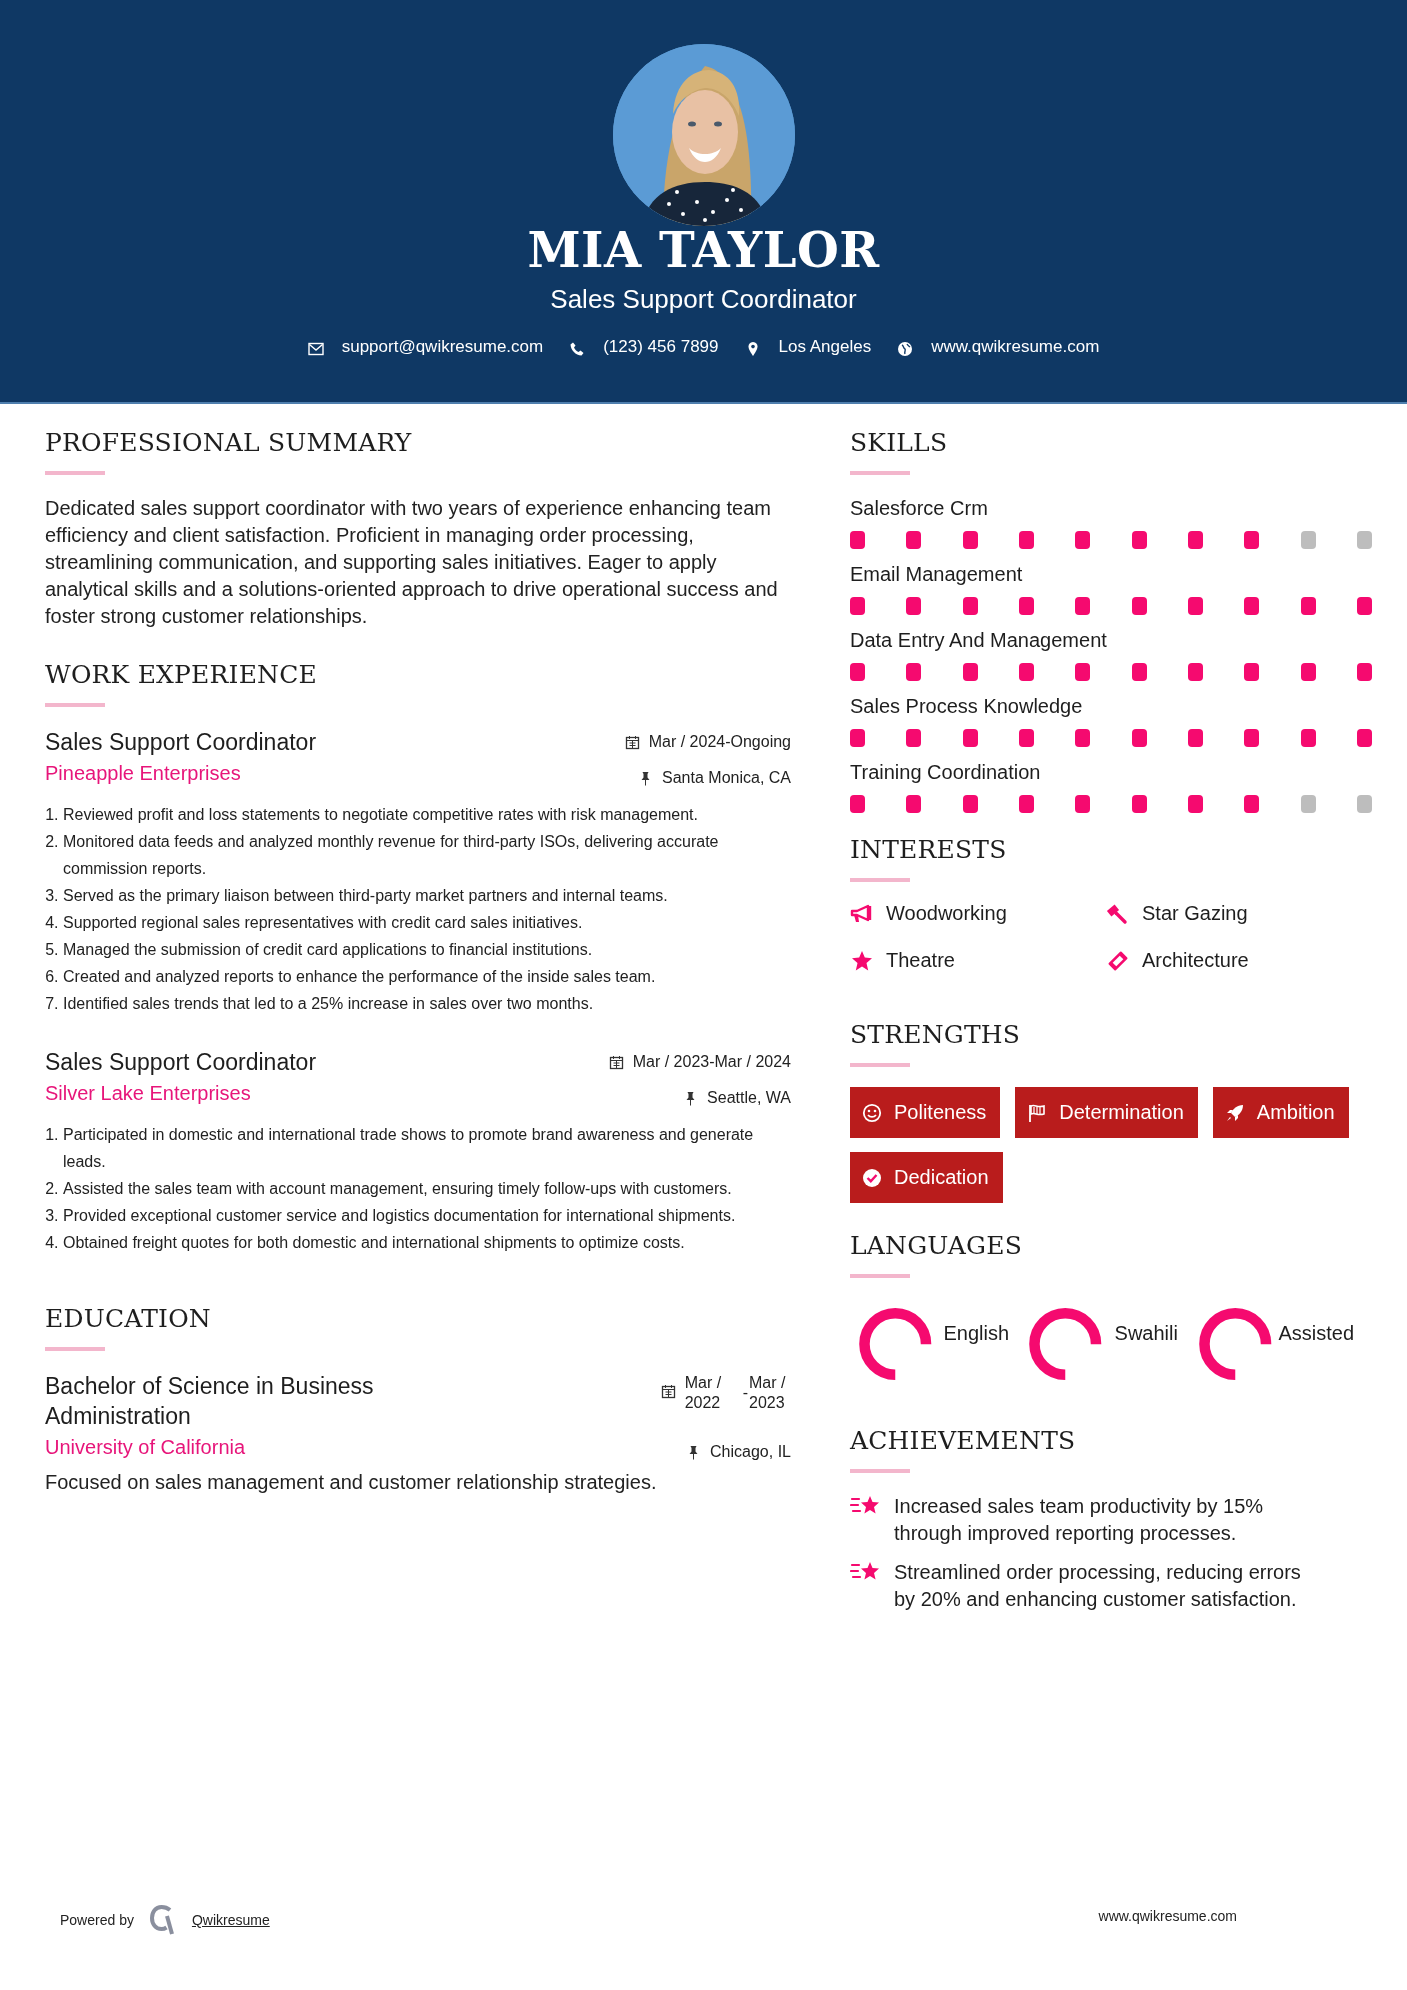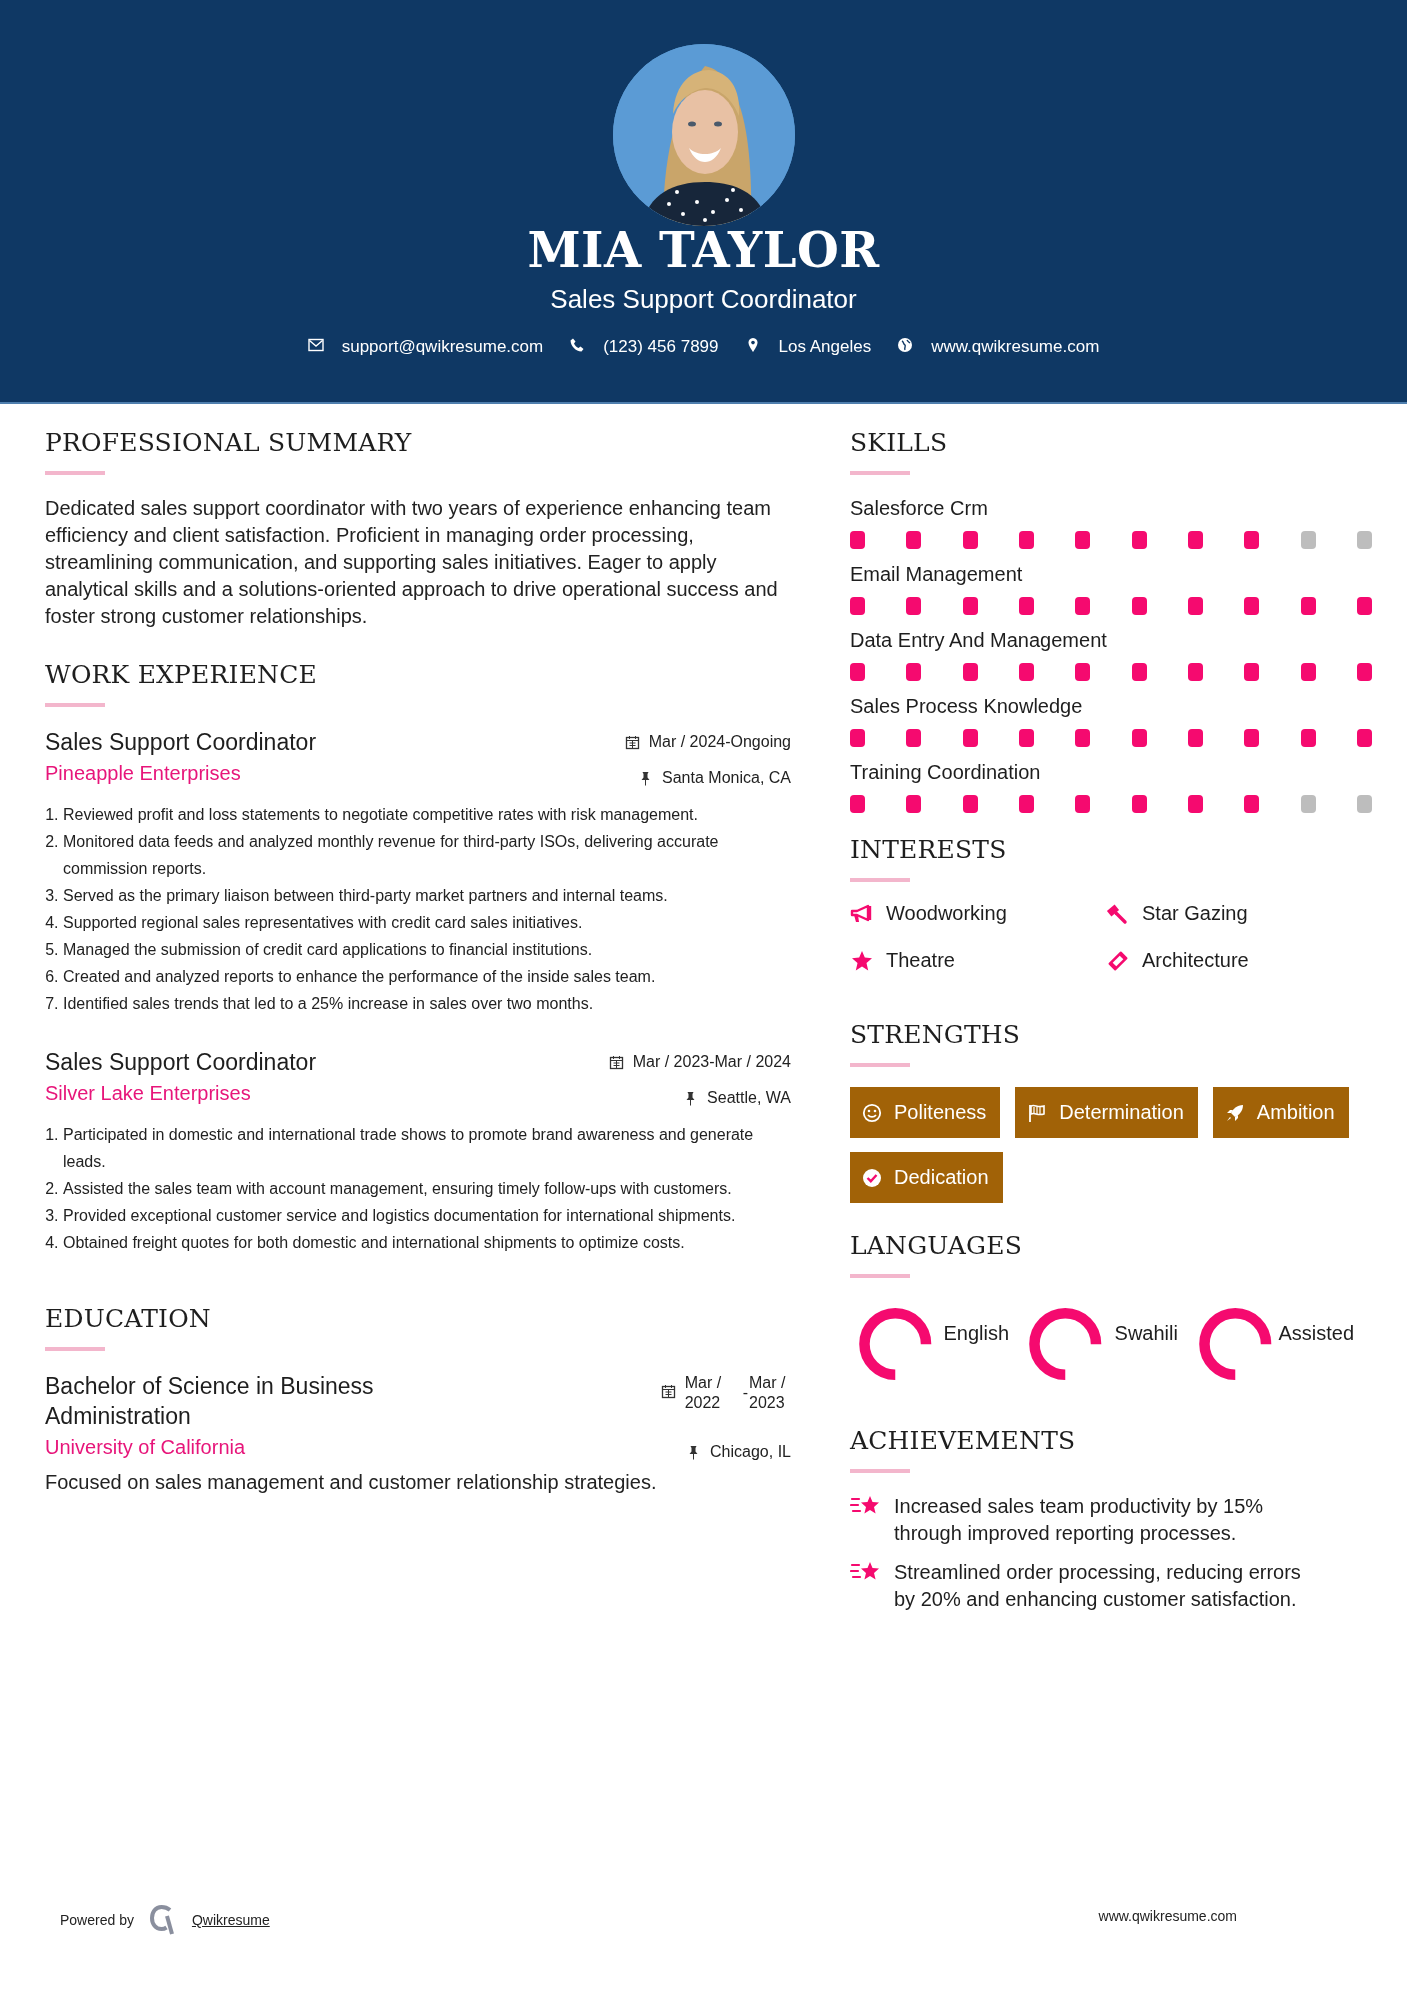--- a/index.html
+++ b/index.html
@@ -5,21 +5,21 @@
   * { box-sizing: border-box; margin: 0; padding: 0; }
   html, body { width: 1407px; height: 1990px; background: #ffffff; }
   body { position: relative; font-family: "Liberation Sans", sans-serif; color: #222; overflow: hidden; }
 
   .header { position: absolute; left: 0; top: 0; width: 1407px; height: 404px; background: #0f3864; border-bottom: 2px solid #4f7fae; }
   .photo { position: absolute; left: 613px; top: 44px; width: 182px; height: 182px; border-radius: 50%; background: #5b9bd5; overflow: hidden; }
   .photo svg { width: 100%; height: 100%; display: block; }
   .name { position: absolute; left: 0; top: 222px; width: 1407px; text-align: center; font-family: "DejaVu Serif", serif; font-weight: bold; font-size: 48px; color: #ffffff; letter-spacing: 0.5px; }
   .subtitle { position: absolute; left: 0; top: 284px; width: 1407px; text-align: center; font-family: "Liberation Sans", sans-serif; font-size: 26px; color: #ffffff; }
   .contact { position: absolute; left: 0; top: 337px; width: 1407px; display: flex; justify-content: center; align-items: center; font-size: 17px; color: #ffffff; }
-  .contact .ci { display: inline-flex; align-items: flex-start; margin: 0 13px; }
+  .contact .ci { display: inline-flex; align-items: flex-end; margin: 0 13px; }
   .contact .ic { width: 16px; height: 16px; margin-right: 18px; display: inline-block; }
   .contact .ic svg { width: 16px; height: 16px; display: block; }
 
   .col-left { position: absolute; left: 45px; top: 430px; width: 746px; }
   .col-right { position: absolute; left: 850px; top: 430px; width: 520px; }
 
   .sec-title { font-family: "DejaVu Serif", serif; font-weight: normal; font-size: 25px; color: #1e1e1e; letter-spacing: 0.2px; line-height: 1; }
   .sec-rule { width: 60px; height: 4px; background: #f3b6cc; margin-top: 16px; margin-bottom: 20px; }
 
   .para { font-size: 20px; line-height: 27px; color: #222; }
@@ -39,21 +39,21 @@
   .dots { display: flex; justify-content: space-between; width: 522px; margin-top: 10px; margin-bottom: 12px; }
   .dot { width: 15px; height: 18px; border-radius: 4px; background: #f50a6f; }
   .dot.off { background: #bdbdbd; }
 
   .interests { display: grid; grid-template-columns: 256px 256px; row-gap: 24px; margin-top: 4px; }
   .interest { display: flex; align-items: center; font-size: 20px; color: #1e1e1e; }
   .interest .ii { width: 24px; height: 22px; margin-right: 12px; display: inline-block; }
   .interest .ii svg { width: 24px; height: 22px; display: block; }
 
   .badges { display: flex; flex-wrap: wrap; gap: 14px 15px; width: 520px; }
-  .badge { background: #a16207; color: #ffffff; font-size: 20px; height: 51px; padding: 0 14px 0 12px; display: inline-flex; align-items: center; }
+  .badge { background: #b91c1c; color: #ffffff; font-size: 20px; height: 51px; padding: 0 14px 0 12px; display: inline-flex; align-items: center; }
   .badge .bi { width: 20px; height: 20px; margin-right: 12px; display: inline-block; }
   .badge .bi svg { width: 20px; height: 20px; display: block; }
 
   .langs { display: flex; margin-top: 2px; }
   .lang { width: 170px; display: flex; flex-direction: row; align-items: flex-start; }
   .ring { width: 92px; height: 92px; margin-left: 8px; }
   .lang-name { font-size: 20px; color: #1e1e1e; margin-top: 24px; width: 108px; text-align: center; }
 
   .ach { display: flex; align-items: flex-start; margin-bottom: 12px; }
   .ach .ai { width: 34px; height: 28px; margin-right: 10px; flex: 0 0 34px; margin-top: 0; }

